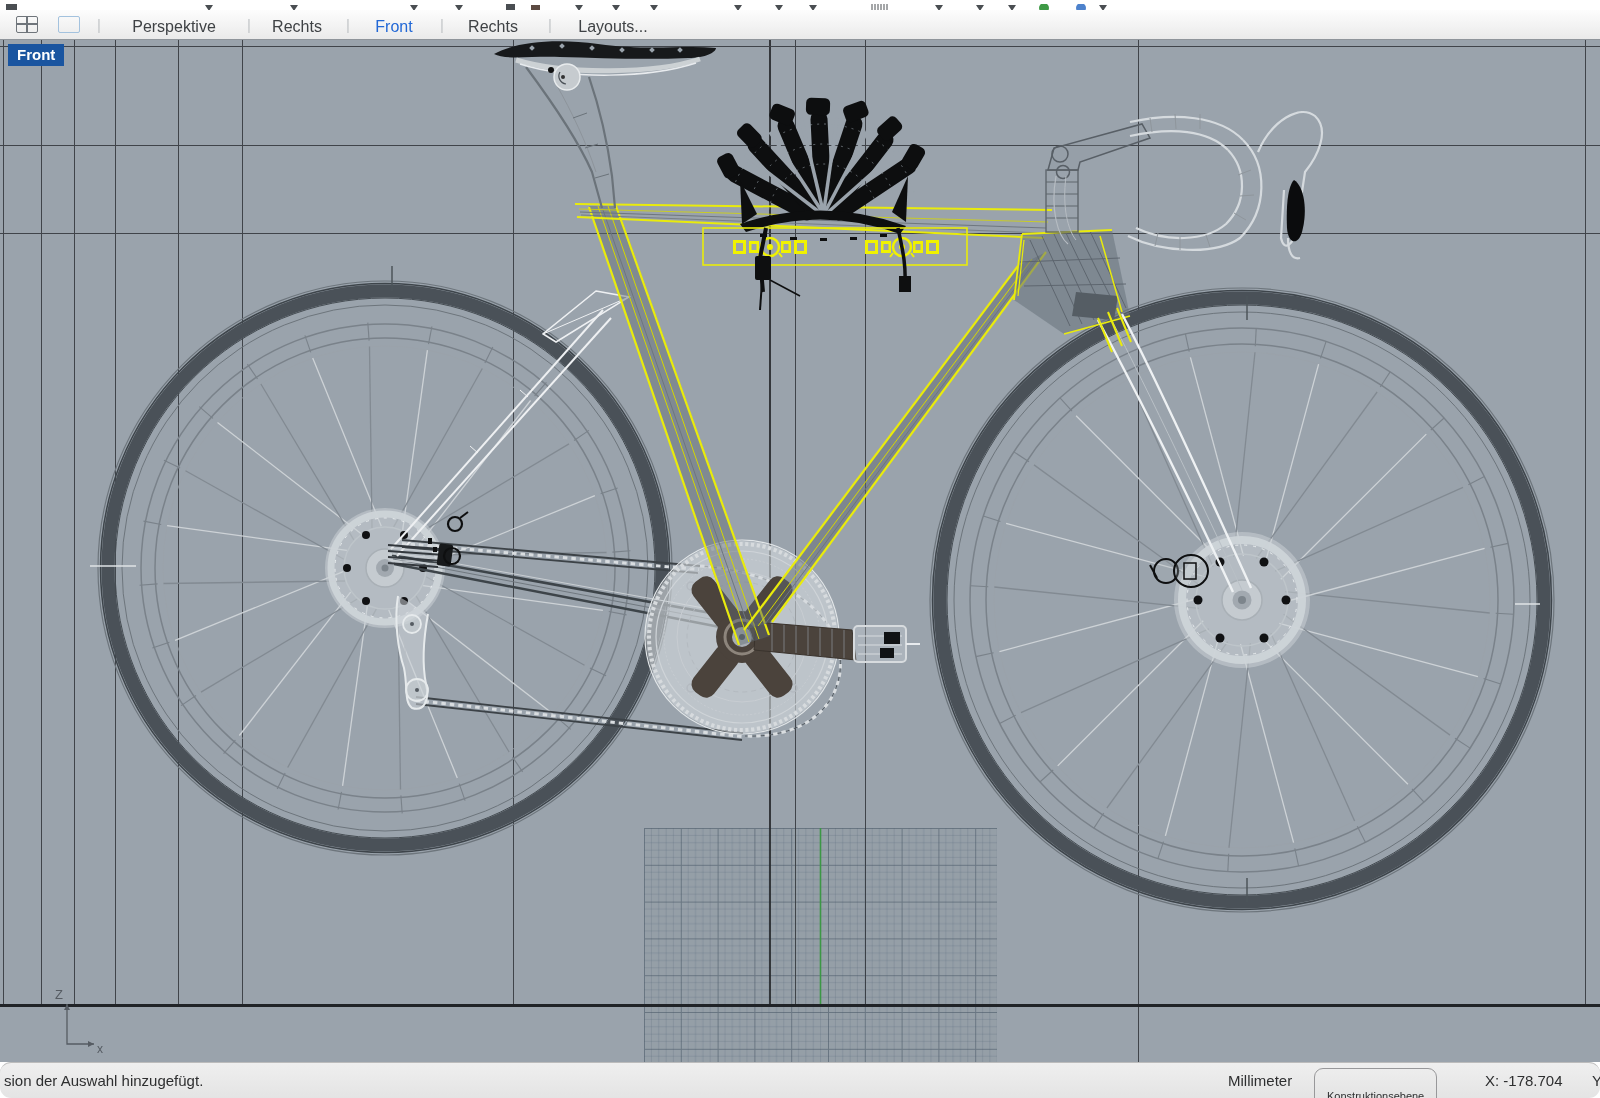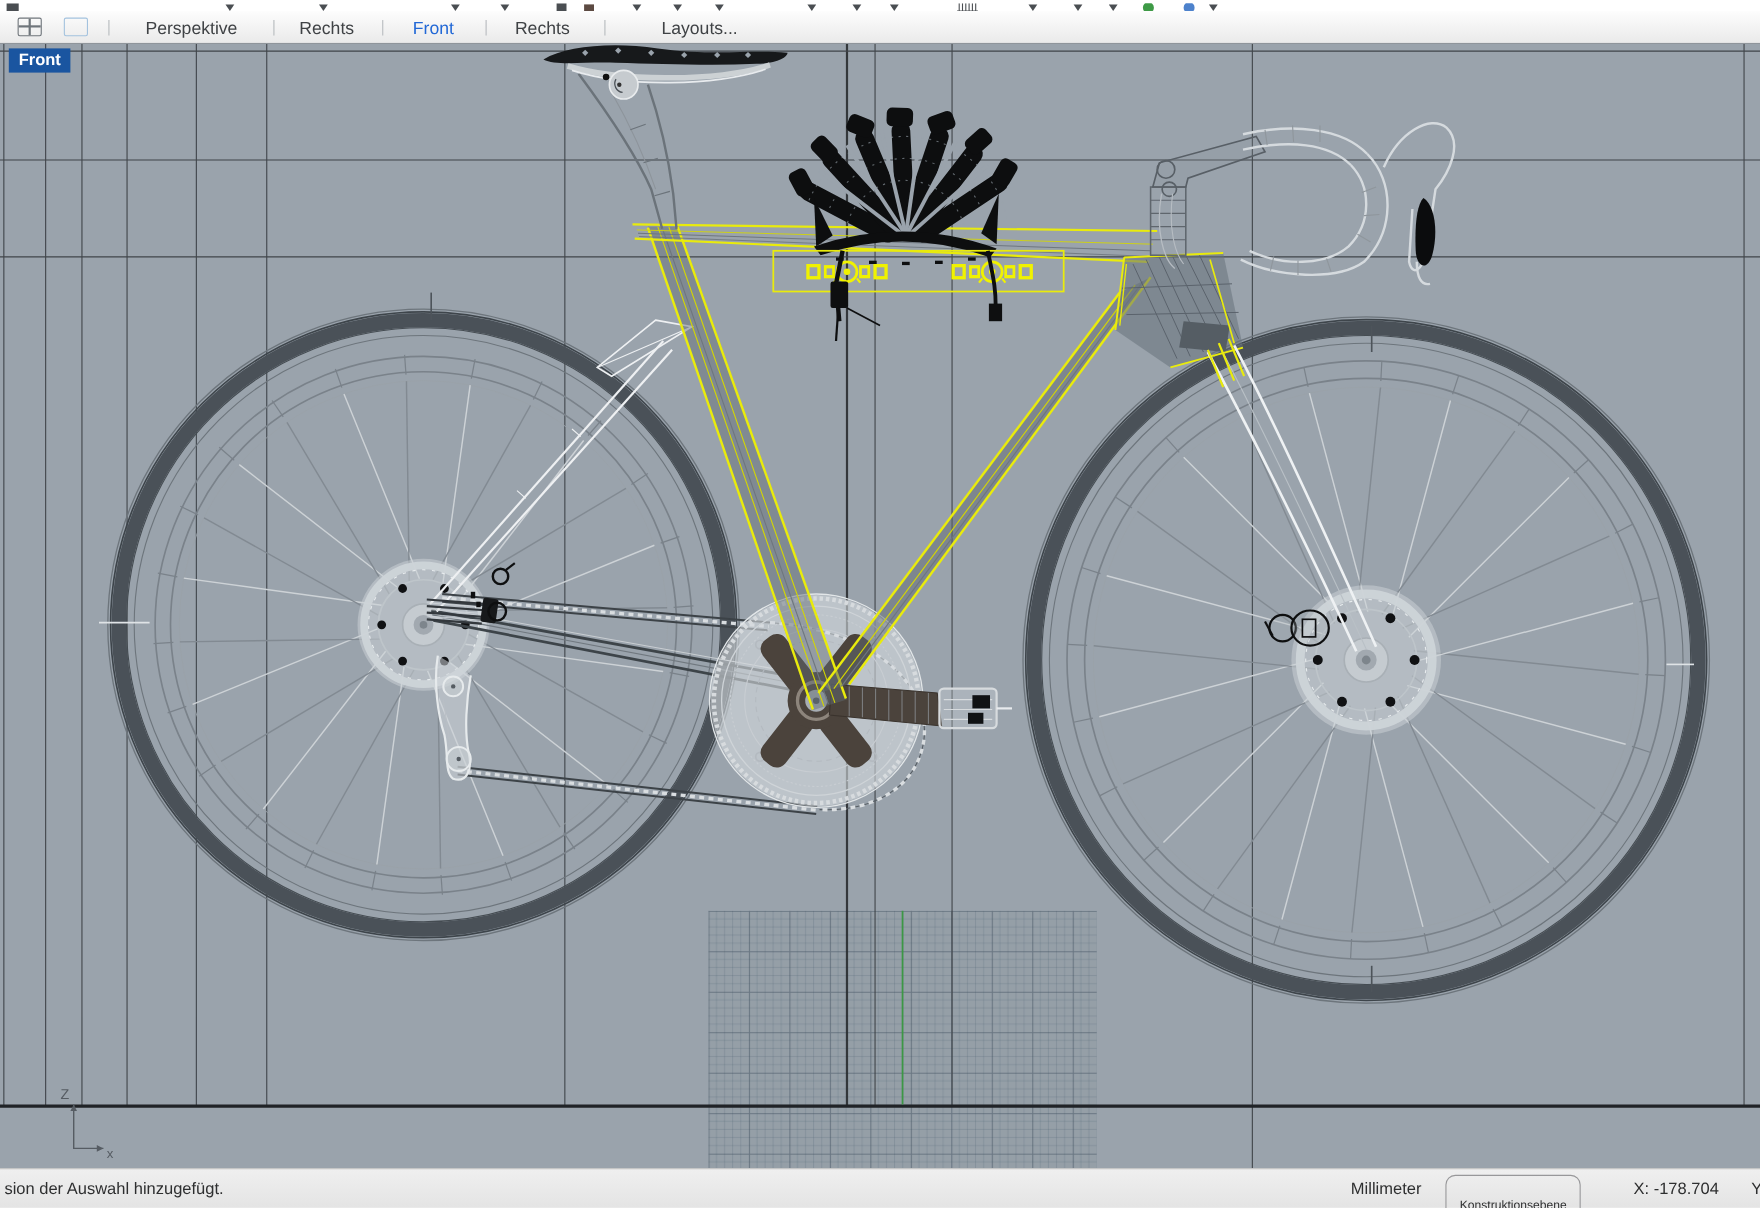--- a/index.html
+++ b/index.html
@@ -5,21 +5,21 @@
 #tabbar{position:absolute;left:0;top:10px;width:1600px;height:30px;background:linear-gradient(#fdfdfd,#eaeaea);border-bottom:1px solid #8f959b;box-sizing:border-box;}
 .paneicon{position:absolute;top:6px;width:22px;height:17px;border:1.6px solid #6f757b;border-radius:2px;box-sizing:border-box;}
 .paneicon .h{position:absolute;left:0;top:6px;width:100%;height:1.6px;background:#6f757b;}
 .paneicon .v{position:absolute;left:9px;top:0;width:1.6px;height:100%;background:#6f757b;}
 #paneicon2{border-color:#a3c2de;}
 .tabsep{position:absolute;top:6px;font-size:15px;color:#c3c6c9;}
 .tablabel{position:absolute;top:8px;font-size:16px;color:#3f4245;transform:translateX(-50%);white-space:nowrap;cursor:default;}
 .tablabel.active{color:#2268d6;}
 #viewport{position:absolute;left:0;top:40px;width:1600px;height:1022px;background:#9aa3ac;overflow:hidden;}
 #badge{position:absolute;left:8px;top:4px;background:#1a55a0;color:#fff;font-size:15px;font-weight:bold;padding:2px 9px 3px;z-index:5;}
-#statusbar{position:absolute;left:0;top:1062px;width:1600px;height:36px;background:linear-gradient(#efefef,#e4e4e4);border-top:1px solid #bcbcbc;box-sizing:border-box;font-size:15px;color:#2e2f30;}
+#statusbar{position:absolute;left:0;top:1062px;width:1600px;height:36px;background:linear-gradient(#efefef,#e4e4e4);border-top:1px solid #bcbcbc;box-sizing:border-box;font-size:15px;color:#2e2f30;border-radius:11px;}
 #sb-msg{position:absolute;left:4px;top:9px;}
 #sb-units{position:absolute;left:1228px;top:9px;}
 #sb-cplane{position:absolute;left:1314px;top:5px;height:24px;line-height:23px;padding:16px 12px;border:1px solid #98989a;border-radius:9px;font-size:11px;color:#2e2f30;}
 #sb-x{position:absolute;left:1485px;top:9px;}
 #sb-y{position:absolute;left:1592px;top:9px;}
 svg text{font-family:"Liberation Sans",sans-serif;}
 </style></head><body>
 
 <div id="topsliver">
 <svg width="1600" height="10">
@@ -59,21 +59,21 @@
   <div id="tabs-host">
       <span class="tabsep" style="left: 97px;">|</span>
       <span class="tabsep" style="left: 247px;">|</span>
       <span class="tabsep" style="left: 346px;">|</span>
       <span class="tabsep" style="left: 440px;">|</span>
       <span class="tabsep" style="left: 548px;">|</span>
       <span class="tablabel" style="left: 174px;">Perspektive</span>
       <span class="tablabel" style="left: 297px;">Rechts</span>
       <span class="tablabel active" style="left: 394px;">Front</span>
       <span class="tablabel" style="left: 493px; text-align: right;">Rechts</span>
-      <span class="tablabel" style="left: 636px;">Layouts...</span>
+      <span class="tablabel" style="left: 613px;">Layouts...</span>
     </div>
 </div>
 
 <div id="viewport">
   <div id="badge">Front</div>
   <svg width="1600" height="1022" viewBox="0 40 1600 1022">
   <defs>
     <pattern id="cplane" x="644" y="828" width="36.8" height="36.8" patternUnits="userSpaceOnUse">
       <rect width="36.8" height="36.8" fill="rgba(118,132,144,0.15)"></rect>
       <path d="M7.36 0 V36.8 M14.72 0 V36.8 M22.08 0 V36.8 M29.44 0 V36.8 M0 7.36 H36.8 M0 14.72 H36.8 M0 22.08 H36.8 M0 29.44 H36.8" stroke="rgba(72,92,108,0.25)" stroke-width="0.8" fill="none"></path>

